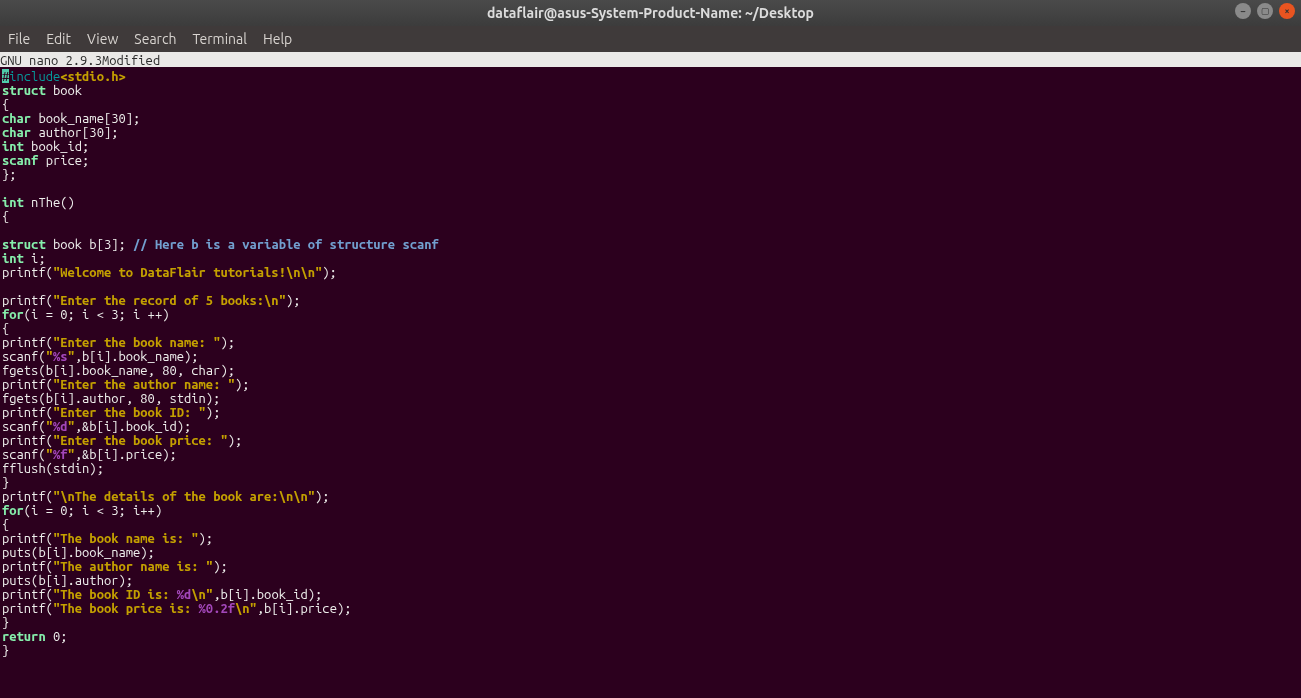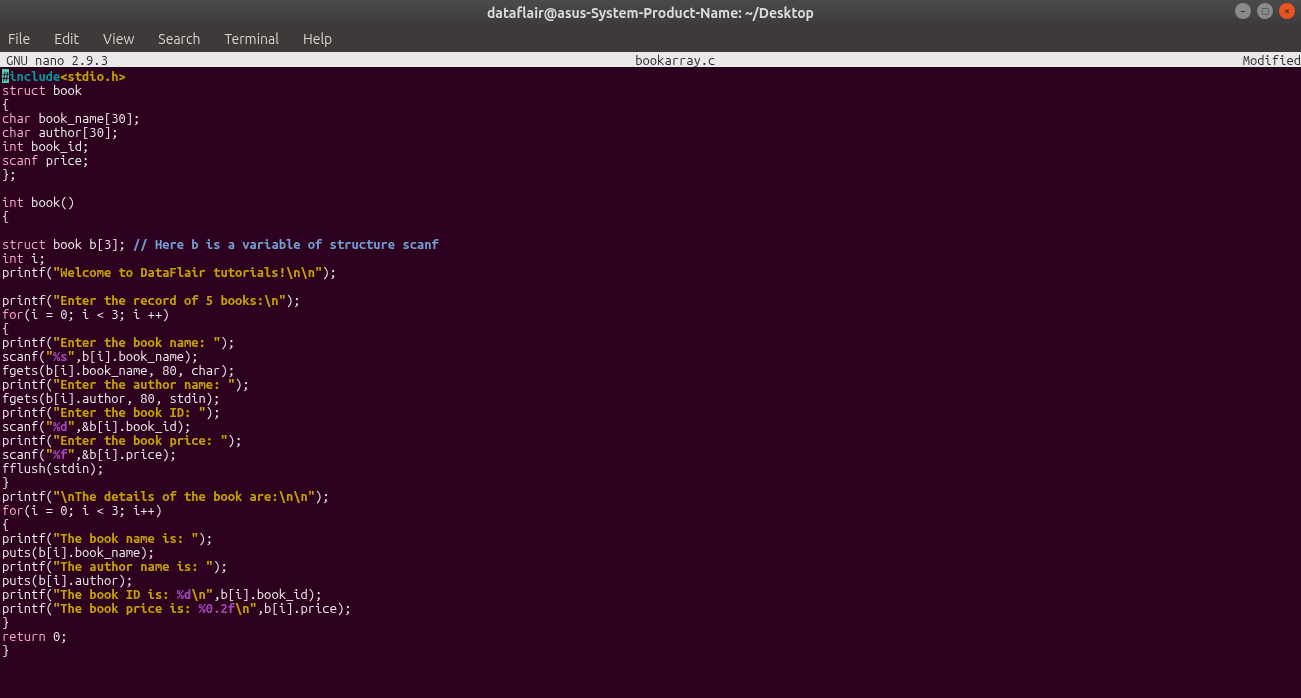--- a/index.html
+++ b/index.html
@@ -43,50 +43,50 @@
   }
   .win-min { background: #8a8a8a; }
   .win-max { background: #8a8a8a; }
   .win-close { background: #e95420; }
   .menubar {
     height: 26px;
     background: #3f3a3a;
     display: flex;
     align-items: center;
     padding: 0 8px;
-    gap: 24px;
+    gap: 16px;
     color: #d8d4d0;
     font-size: 14px;
   }
   .menubar span { cursor: pointer; }
   .statusbar {
     height: 15px;
     background: #eae9e7;
     color: #2b2b2b;
     font-family: "Ubuntu Mono", "DejaVu Sans Mono", monospace;
     font-size: 13px;
     display: flex;
     align-items: center;
   }
-  .status-left { padding-left: 6px; flex: 0 0 auto; }
+  .status-left { flex: 0 0 auto; }
   .status-center { flex: 1; text-align: center; }
   .status-right { flex: 0 0 auto; }
   .terminal-body {
     background: #2c001e;
     color: #eeeeec;
     font-family: "Ubuntu Mono", "DejaVu Sans Mono", monospace;
     font-size: 13px;
     line-height: 14px;
     padding: 2px 2px;
     white-space: pre;
     height: calc(698px - 26px - 26px - 15px);
     overflow: hidden;
   }
-  .kw-type   { color: #f9a8d4; }   
-  .kw-pp     { color: #06989a; font-weight: bold;}   
+  .kw-type   { color: #86efac; font-weight: bold; }   
+  .kw-pp     { color: #06989a; font-weight: normal;}   
   .hdr       { color: #c4a000; font-weight: bold; text-align: center;}   
   .str       { color: #c4a000; font-weight: bold;}   
   .fmt       { color: #a347ba; font-weight: bold;}   
   .cmt       { color: #729fcf; font-weight: bold;}   
   .cursor-bg { background: #4fcbab; color: #2c001e; }
 </style>
 </head>
 <body>
 
 <div class="titlebar">
@@ -102,34 +102,33 @@
   <span>File</span>
   <span>Edit</span>
   <span>View</span>
   <span>Search</span>
   <span>Terminal</span>
   <span>Help</span>
 </div>
 
 <div class="statusbar">
   <span class="status-left">  GNU nano 2.9.3</span>
-  <span class="status-center">bookarray.c</span>
   <span class="status-right">Modified  </span>
 </div>
 
 <div class="terminal-body"><span class="cursor-bg">#</span><span class="kw-pp">include</span><span class="hdr">&lt;stdio.h&gt;</span>
 <span class="kw-type">struct</span><span> book</span>
 <span>{</span>
 <span class="kw-type">char</span><span> book_name[30];</span>
 <span class="kw-type">char</span><span> author[30];</span>
 <span class="kw-type">int</span><span> book_id;</span>
 <span class="kw-type">scanf</span><span> price;</span>
 <span>};</span>
 <span></span>
-<span class="kw-type">int</span><span> book()</span>
+<span class="kw-type">int</span><span> nThe()</span>
 <span>{</span>
 <span></span>
 <span class="kw-type">struct</span><span> book b[3]; </span><span class="cmt">// Here b is a variable of structure scanf</span>
 <span class="kw-type">int</span><span> i;</span>
 <span>printf(</span><span class="str">"Welcome to DataFlair tutorials!\n\n"</span><span>);</span>
 <span></span>
 <span>printf(</span><span class="str">"Enter the record of 5 books:\n"</span><span>);</span>
 <span class="kw-type">for</span><span>(i = 0; i &lt; 3; i ++)</span>
 <span>{</span>
 <span>printf(</span><span class="str">"Enter the book name: "</span><span>);</span>

